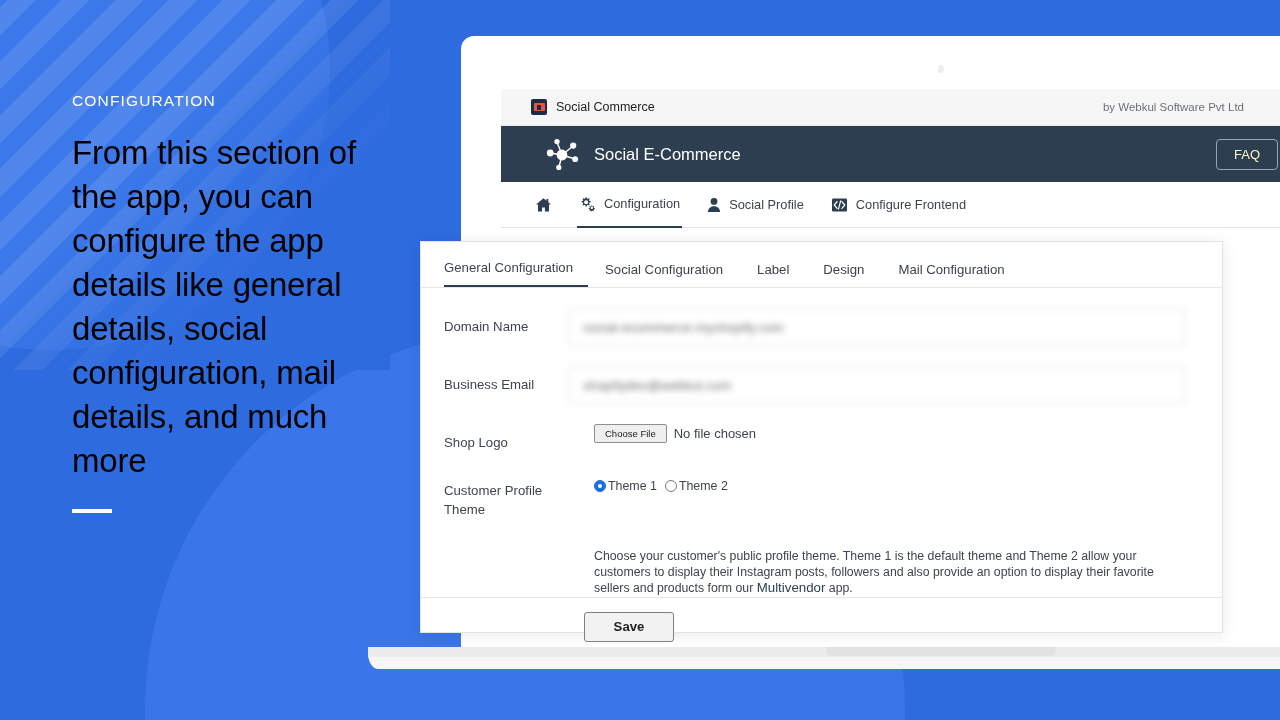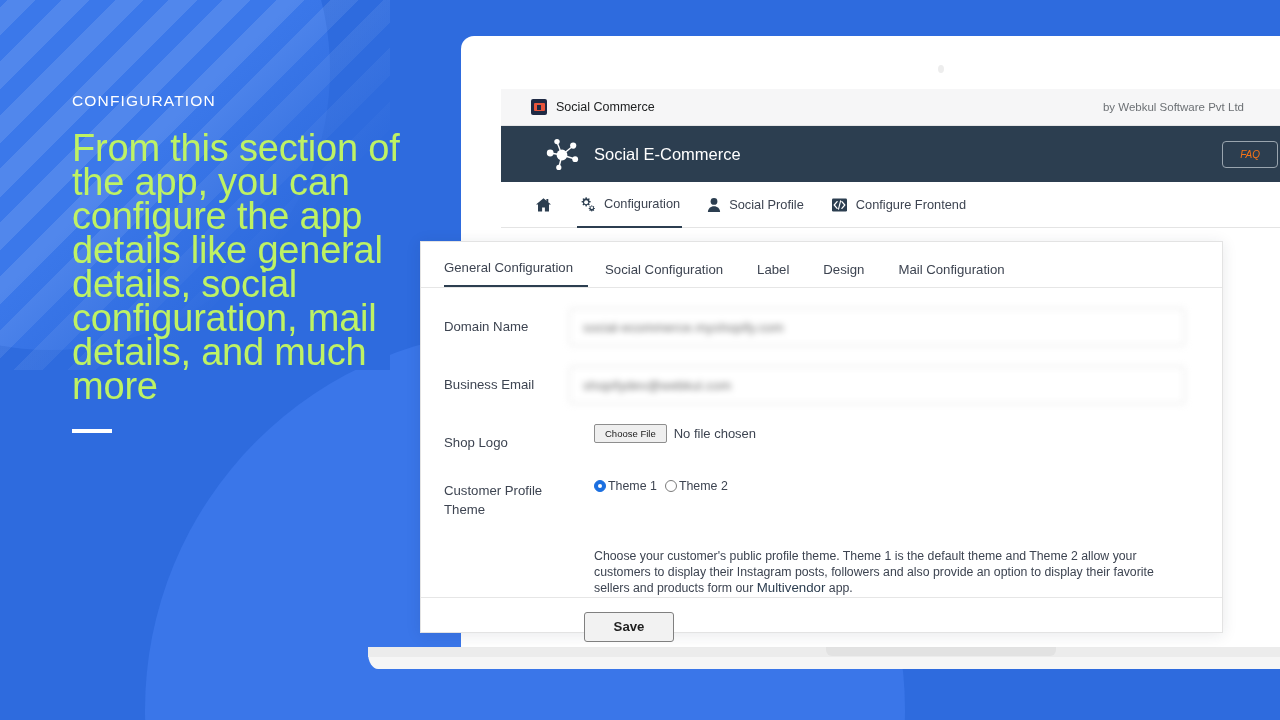--- a/index.html
+++ b/index.html
@@ -58,23 +58,23 @@
     z-index: 6;
   }
   #eyebrow {
     color: #ffffff;
     font-size: 15.5px;
     letter-spacing: 1.15px;
     font-weight: 400;
     margin-bottom: 21px;
   }
   #headline {
-    color: #bef264;
-    font-size: 38px;
-    line-height: 34px;
+    color: #000000;
+    font-size: 33px;
+    line-height: 44px;
     font-weight: 400;
     letter-spacing: -0.2px;
   }
   #rule {
     margin-top: 26px;
     width: 40px; height: 4px;
     background: #ffffff;
   }
 
   
@@ -163,28 +163,27 @@
     width: 799px; height: 56px;
     background: #2C3E50;
     display: flex; align-items: center;
     z-index: 12;
   }
   #brand-left { display: flex; align-items: center; gap: 12px; padding-left: 41px; }
   #brand-name { color: #ffffff; font-size: 16.5px; }
   #faq-btn {
     margin-left: auto; margin-right: 22px;
     border: 1px solid #9AA5AF;
-    color: #f97316;
-    font-size: 10px;
+    color: #fef9c3;
+    font-size: 13px;
     padding: 7px 17px;
     border-radius: 4px;
     background: transparent;
     cursor: pointer;
     font-family: inherit;
-    font-style: italic;
   }
 
   #navbar {
     position: absolute;
     left: 501px; top: 182px;
     width: 799px; height: 46px;
     background: #FFFFFF;
     border-bottom: 1px solid #E4E4E4;
     display: flex; align-items: center;
     z-index: 12;

